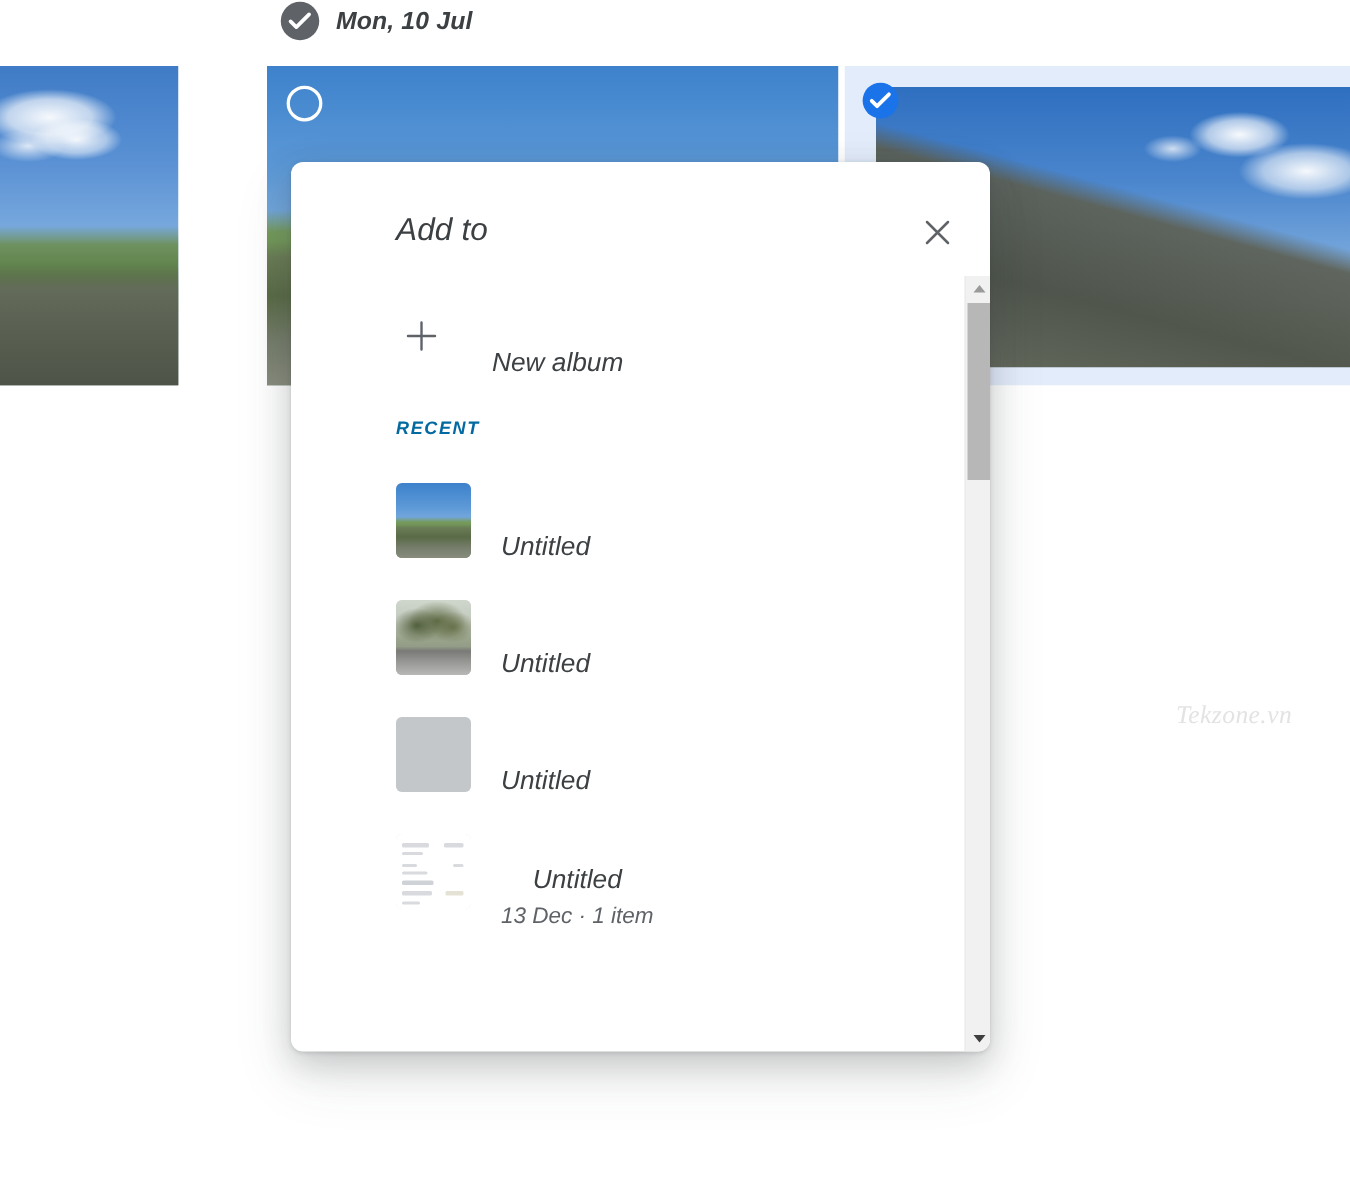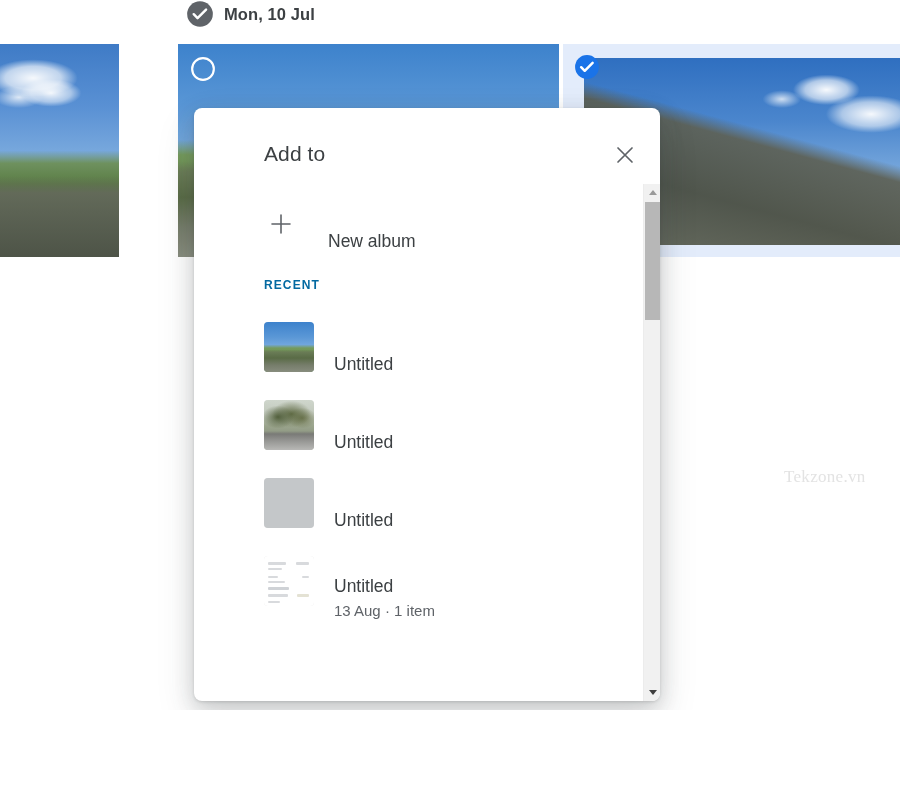--- a/index.html
+++ b/index.html
@@ -9,23 +9,24 @@
     width: 900px;
     height: 798px;
     overflow: hidden;
     background: #ffffff;
     font-family: "Liberation Sans", "DejaVu Sans", sans-serif;
   }
 
   #stage {
     position: relative;
     width: 900px;
-    height: 710px;
+    height: 798px;
     background: #ffffff;
     overflow: hidden;
+    font-style: italic;
   }
 
   
   .date-row {
     position: absolute;
     left: 0;
     top: 0;
     width: 900px;
     height: 40px;
     display: flex;
@@ -281,20 +282,21 @@
     overflow: hidden;
     position: relative;
     background: #e6e6e6;
   }
 
   .row-text {
     margin-left: 20px;
     display: flex;
     flex-direction: column;
     justify-content: center;
+    align-items: center;
   }
   .row-label {
     font-size: 17.5px;
     color: #3c4043;
     line-height: 24px;
     margin-top: 33px;
   }
   .row-sub {
     font-size: 15px;
     color: #5f6368;
@@ -452,21 +454,21 @@
               <i style="left:38px; top:20px; width:7px;  height:2px;"></i>
               <i style="left:4px;  top:25px; width:17px; height:2px;"></i>
               <i style="left:4px;  top:31px; width:21px; height:3px;background:#cfd2d6;"></i>
               <i style="left:4px;  top:38px; width:20px; height:3px;"></i>
               <i style="left:33px; top:38px; width:12px; height:3px;background:#e4e2d4;"></i>
               <i style="left:4px;  top:45px; width:12px; height:2px;"></i>
             </div>
           </div>
           <div class="row-text">
             <div class="row-label">Untitled</div>
-            <div class="row-sub">13 Aug  ·  1 item</div>
+            <div class="row-sub">13 Dec  ·  1 item</div>
           </div>
         </div>
 
       </div>
 
       <div class="scrollbar">
         <div class="sb-btn sb-up">
           <span class="sb-arrow"></span>
         </div>
         <div class="sb-thumb" id="sb-thumb" style="top: 18px; height: 118px;"></div>

